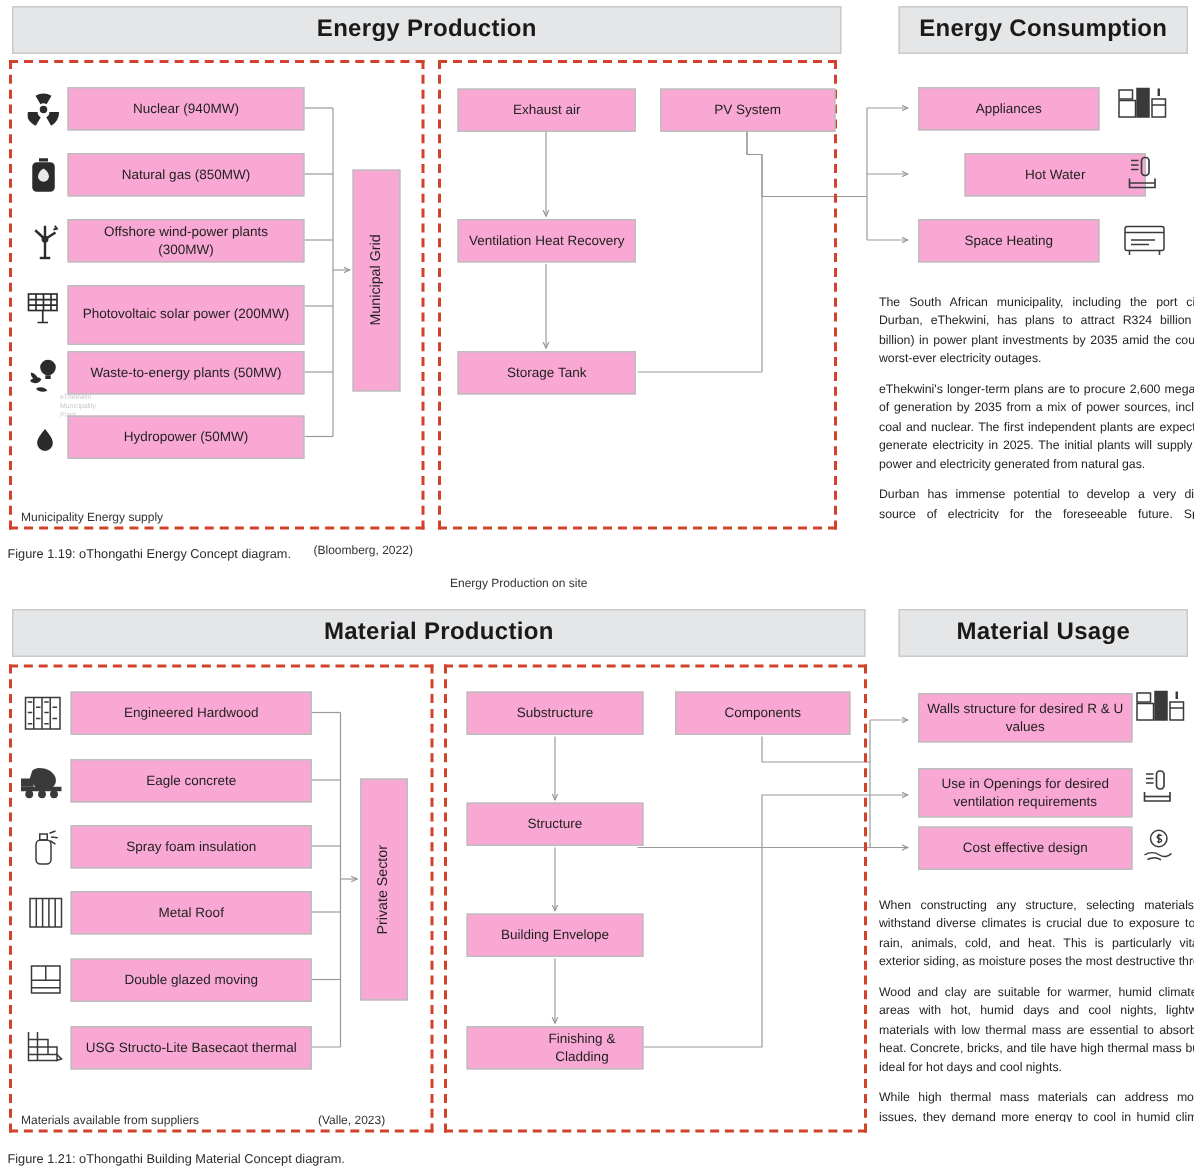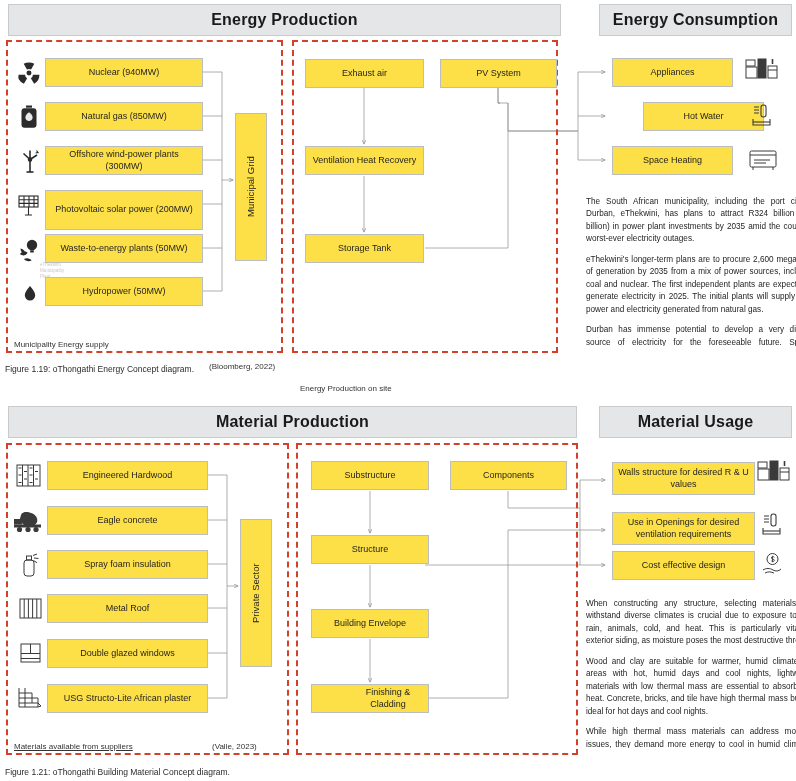--- a/index.html
+++ b/index.html
@@ -15,21 +15,21 @@
     position:absolute;background:#e5e6e7;border:1px solid #c9cacb;
     display:flex;align-items:center;justify-content:center;
     font-size:16px;font-weight:bold;color:#1a1a1a;letter-spacing:.2px;
   }
   .dashbox{
     position:absolute;
     border:2px dashed #d2412a;
     box-sizing:border-box;
   }
   .node{
-    position:absolute;background:#fde047;border:1px solid #bcbdbe;
+    position:absolute;background:#f9a8d4;border:1px solid #bcbdbe;
     display:flex;align-items:center;justify-content:center;text-align:center;
     font-size:9px;color:#1f1f1f;line-height:1.25;box-sizing:border-box;
     padding:0 4px;
   }
   .node.vert{
     writing-mode:vertical-rl;text-orientation:mixed;transform:rotate(180deg);
     font-size:9.5px;
   }
   .cap{position:absolute;font-size:8px;color:#333;white-space:nowrap;}
   .figcap{position:absolute;font-size:8.5px;color:#2b2b2b;white-space:nowrap;}
@@ -315,24 +315,24 @@
   <div class="node" style="left:47px;top:506px;width:161px;height:29px;">
     <span>Eagle concrete</span>
     </div>
   <div class="node" style="left:47px;top:550px;width:161px;height:29px;">
     <span>Spray foam insulation</span>
     </div>
   <div class="node" style="left:47px;top:594px;width:161px;height:29px;">
     <span>Metal Roof</span>
     </div>
   <div class="node" style="left:47px;top:639px;width:161px;height:29px;">
-    <span>Double glazed windows</span>
+    <span>Double glazed moving</span>
     </div>
   <div class="node" style="left:47px;top:684px;width:161px;height:29px;">
-    <span>USG Structo-Lite African plaster</span>
+    <span>USG Structo-Lite Basecaot thermal</span>
     </div>
 
   <div class="node vert" style="left:240px;top:519px;width:32px;height:148px;">
     <span>Private Sector</span>
     </div>
 
   <div class="node" style="left:311px;top:461px;width:118px;height:29px;">
     <span>Substructure</span>
     </div>
   <div class="node" style="left:450px;top:461px;width:117px;height:29px;">
@@ -378,21 +378,21 @@
   </span>
   <span class="ic" style="left:761px;top:551px;">
     <svg width="28" height="28" viewBox="0 0 28 28" fill="none" stroke="#3a3a3a" stroke-width="1">
       <circle cx="11.5" cy="8" r="5.5"></circle>
       <path d="M11.5 4.8v6.4M13.4 6.2c-.6-.7-3-.9-3 .8 0 1.5 3 .8 3 2.3 0 1.5-2.4 1.4-3 .6" stroke-width=".9"></path>
       <path d="M2 19c3-2 7-2 10 0 2.5 1.6 6 1.2 8-1"></path>
       <path d="M4 22c3-1.6 6.5-1.4 9 .2"></path>
     </svg>
   </span>
 
-  <div class="cap" style="left:14px;top:742px;text-decoration:underline;">Materials available from suppliers</div>
+  <div class="cap" style="left:14px;top:742px;">Materials available from suppliers</div>
   <div class="cap" style="left:212px;top:742px;">(Valle, 2023)</div>
 
   <div class="para" style="left:586px;top:598px;width:230px;height:150px;">
     <p>When constructing any structure, selecting materials that withstand diverse climates is crucial due to exposure to sun, rain, animals, cold, and heat. This is particularly vital for exterior siding, as moisture poses the most destructive threat.</p>
     <p>Wood and clay are suitable for warmer, humid climates. In areas with hot, humid days and cool nights, lightweight materials with low thermal mass are essential to absorb less heat. Concrete, bricks, and tile have high thermal mass but are ideal for hot days and cool nights.</p>
     <p>While high thermal mass materials can address moisture issues, they demand more energy to cool in humid climates. Low thermal mass materials like wood are advisable for frameworks, walls, and ceilings (Valle, 2023).</p>
   </div>
 
   <div class="figcap" style="left:5px;top:767px;">Figure 1.21: oThongathi Building Material Concept diagram.</div>
 

